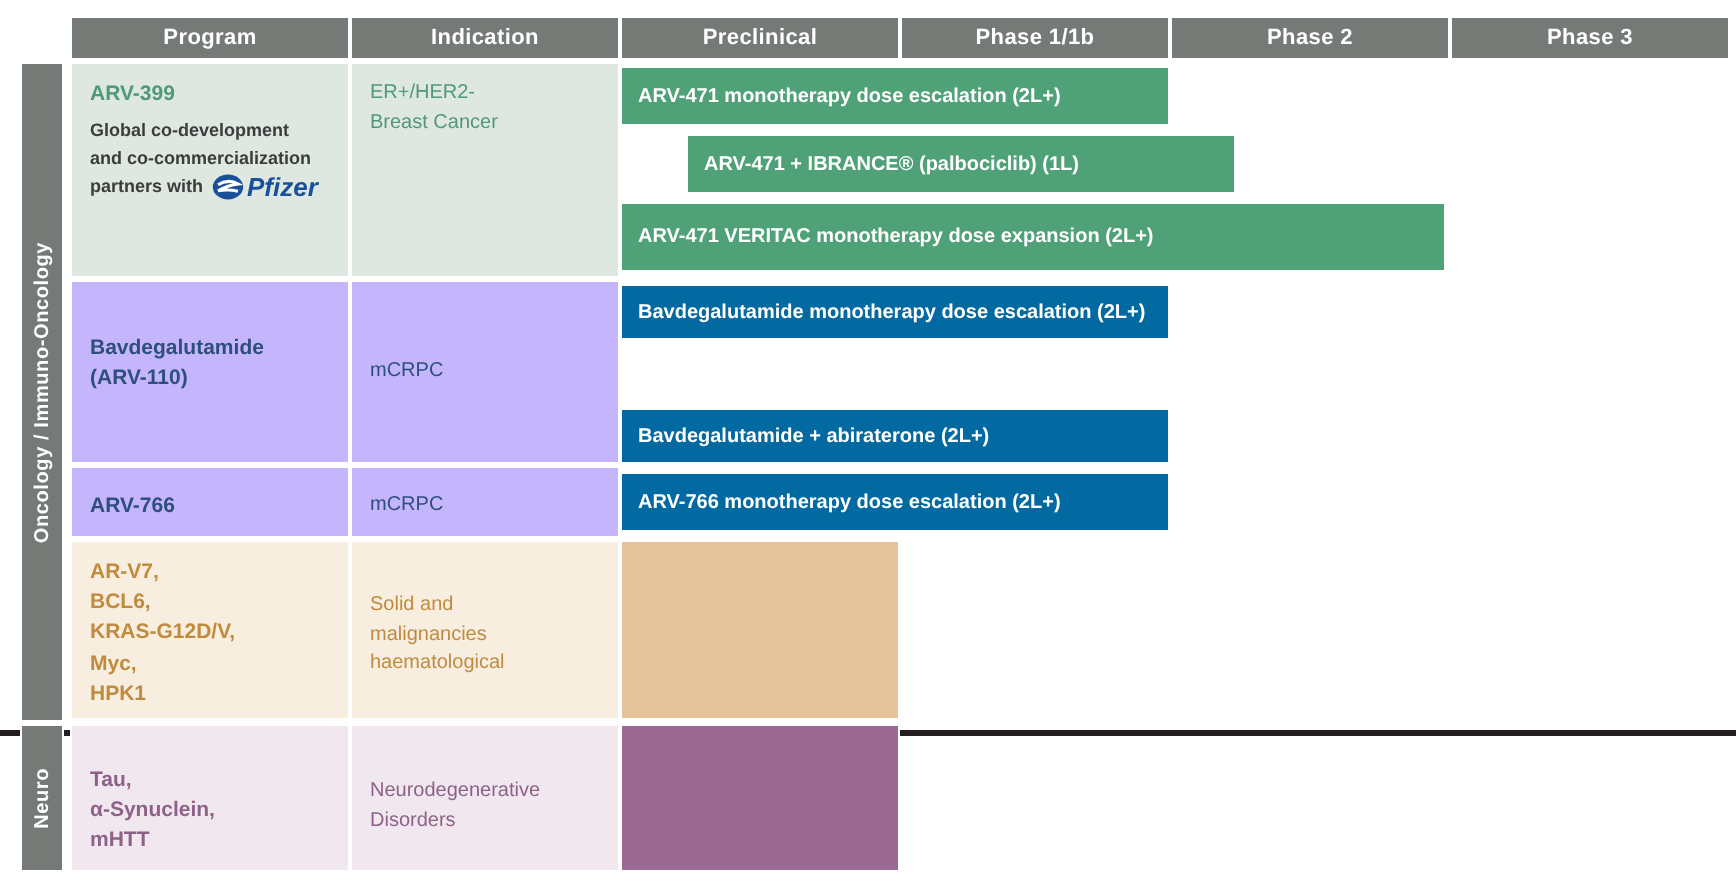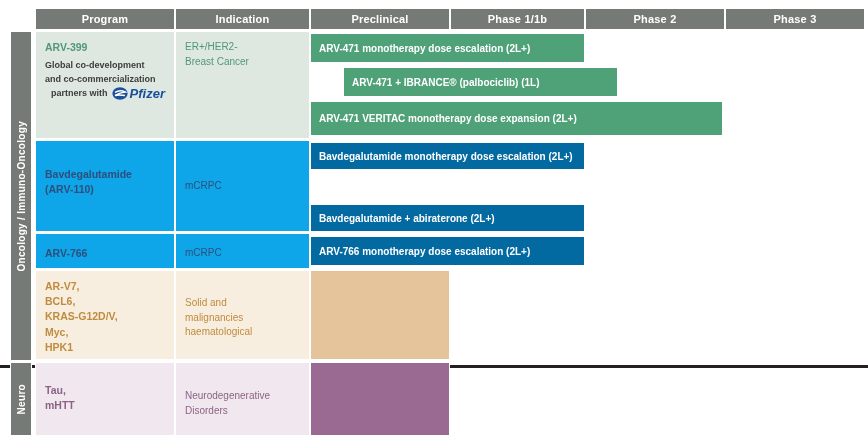--- a/index.html
+++ b/index.html
@@ -68,37 +68,37 @@
     padding: 8px 9px;
     font-size: 10px;
     line-height: 1.45;
     overflow: hidden;
   }
   .cell .ttl { font-weight: bold; font-size: 10.5px; }
   .cell .sub { font-weight: normal; }
 
   .green-bg  { background: #dfe8e0; }
   .green-tx  { color: #4f9878; }
-  .blue-bg   { background: #0ea5e9; }
+  .blue-bg   { background: #c4b5fd; }
   .blue-tx   { color: #2e4f7c; }
   .tan-bg    { background: #f7eedf; }
   .tan-tx    { color: #c08b3e; }
   .pur-bg    { background: #f0e8ee; }
   .pur-tx    { color: #8e6288; }
 
   .note {
     font-weight: bold;
     font-size: 9px;
     line-height: 1.5;
     color: #3c3c3c;
     margin-top: 4px;
   }
 
   
-  .pfizer-line { display: flex; align-items: center; gap: 4px; margin-top: 1px; justify-content: flex-end; }
+  .pfizer-line { display: flex; align-items: center; gap: 4px; margin-top: 1px; }
   .pfizer-logo { display: inline-flex; align-items: center; gap: 2px; }
   .pfizer-word {
     font-family: Liberation Sans, sans-serif;
     font-style: italic;
     font-weight: bold;
     font-size: 13px;
     color: #1a4f9c;
     line-height: 1;
   }
 
@@ -196,20 +196,21 @@
   </div>
   <div class="abs cell tan-bg" style="left:175px;top:270px;width:135px;height:90px;">
     <div class="sub tan-tx" style="margin-top:17px;">Solid and</div>
     <div class="sub tan-tx">malignancies</div>
     <div class="sub tan-tx">haematological</div>
   </div>
   <div class="abs block block-tan" style="left:310px;top:270px;width:140px;height:90px;"></div>
 
   <div class="abs cell pur-bg" style="left:35px;top:362px;width:140px;height:74px;">
     <div class="ttl pur-tx" style="margin-top:12px;">Tau,</div>
+    <div class="ttl pur-tx">α-Synuclein,</div>
     <div class="ttl pur-tx">mHTT</div>
   </div>
   <div class="abs cell pur-bg" style="left:175px;top:362px;width:135px;height:74px;">
     <div class="sub pur-tx" style="margin-top:18px;">Neurodegenerative</div>
     <div class="sub pur-tx">Disorders</div>
   </div>
   <div class="abs block block-pur" style="left:310px;top:362px;width:140px;height:74px;"></div>
 
 </div>
 

